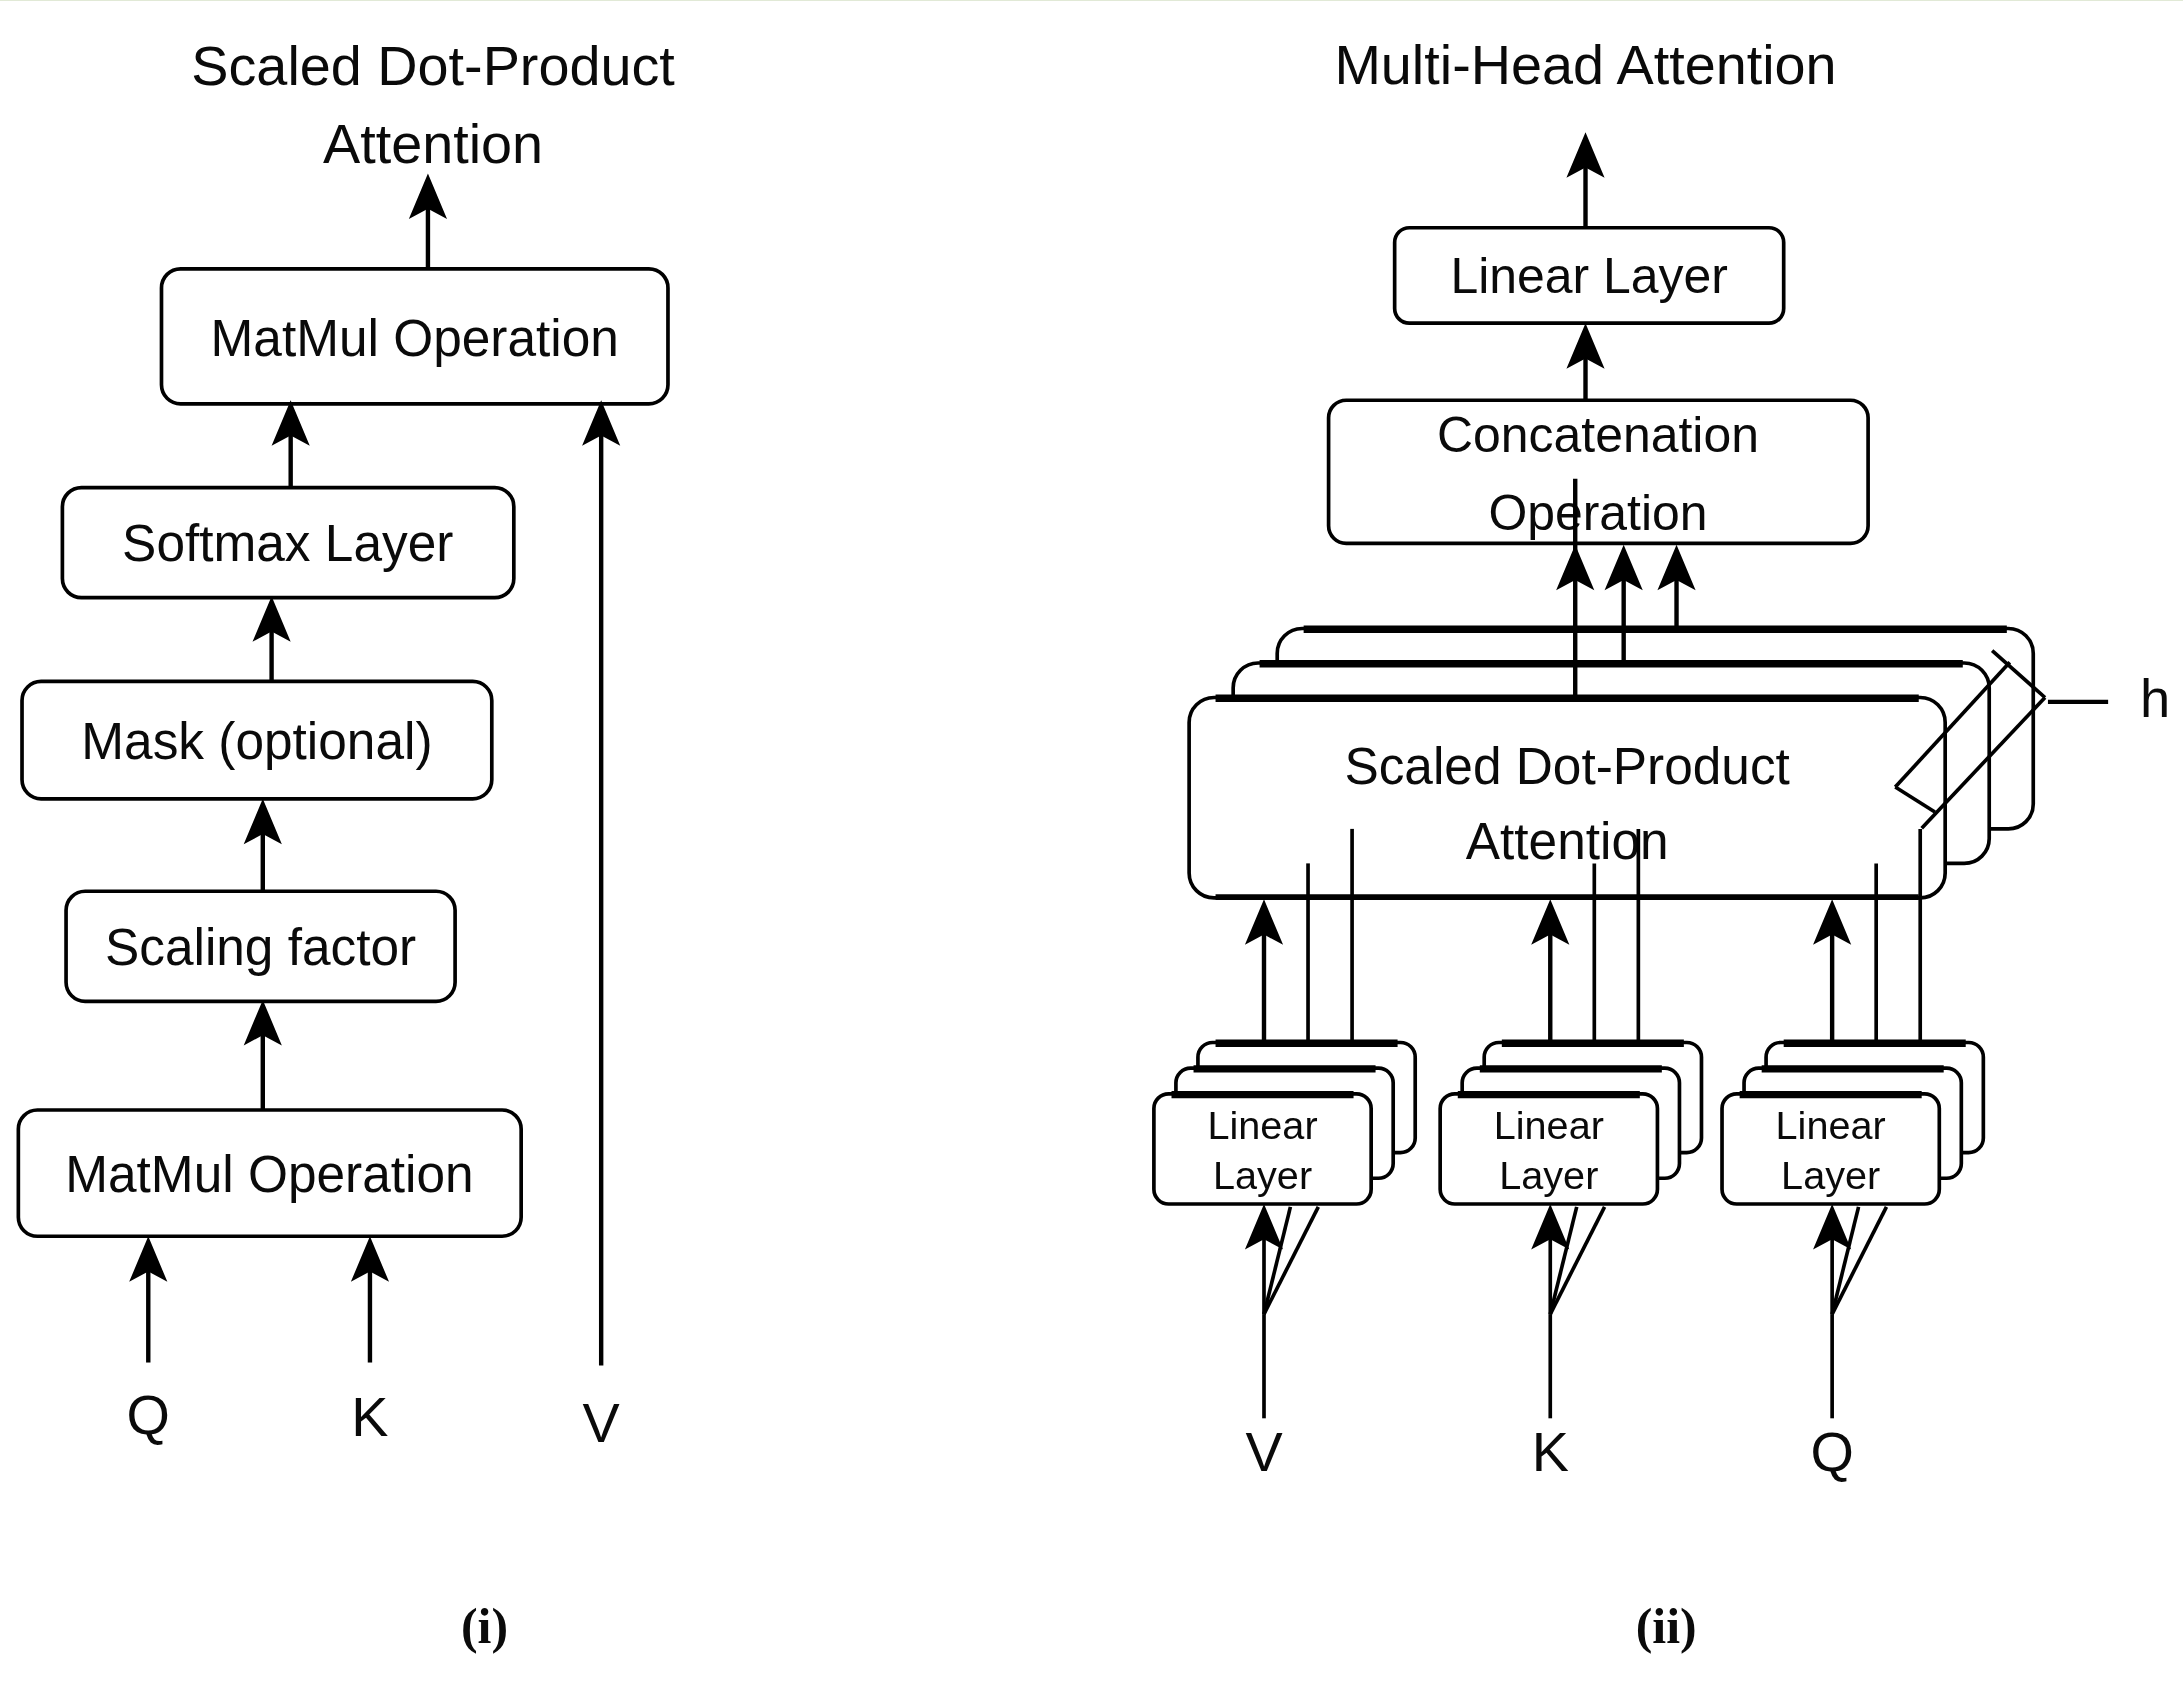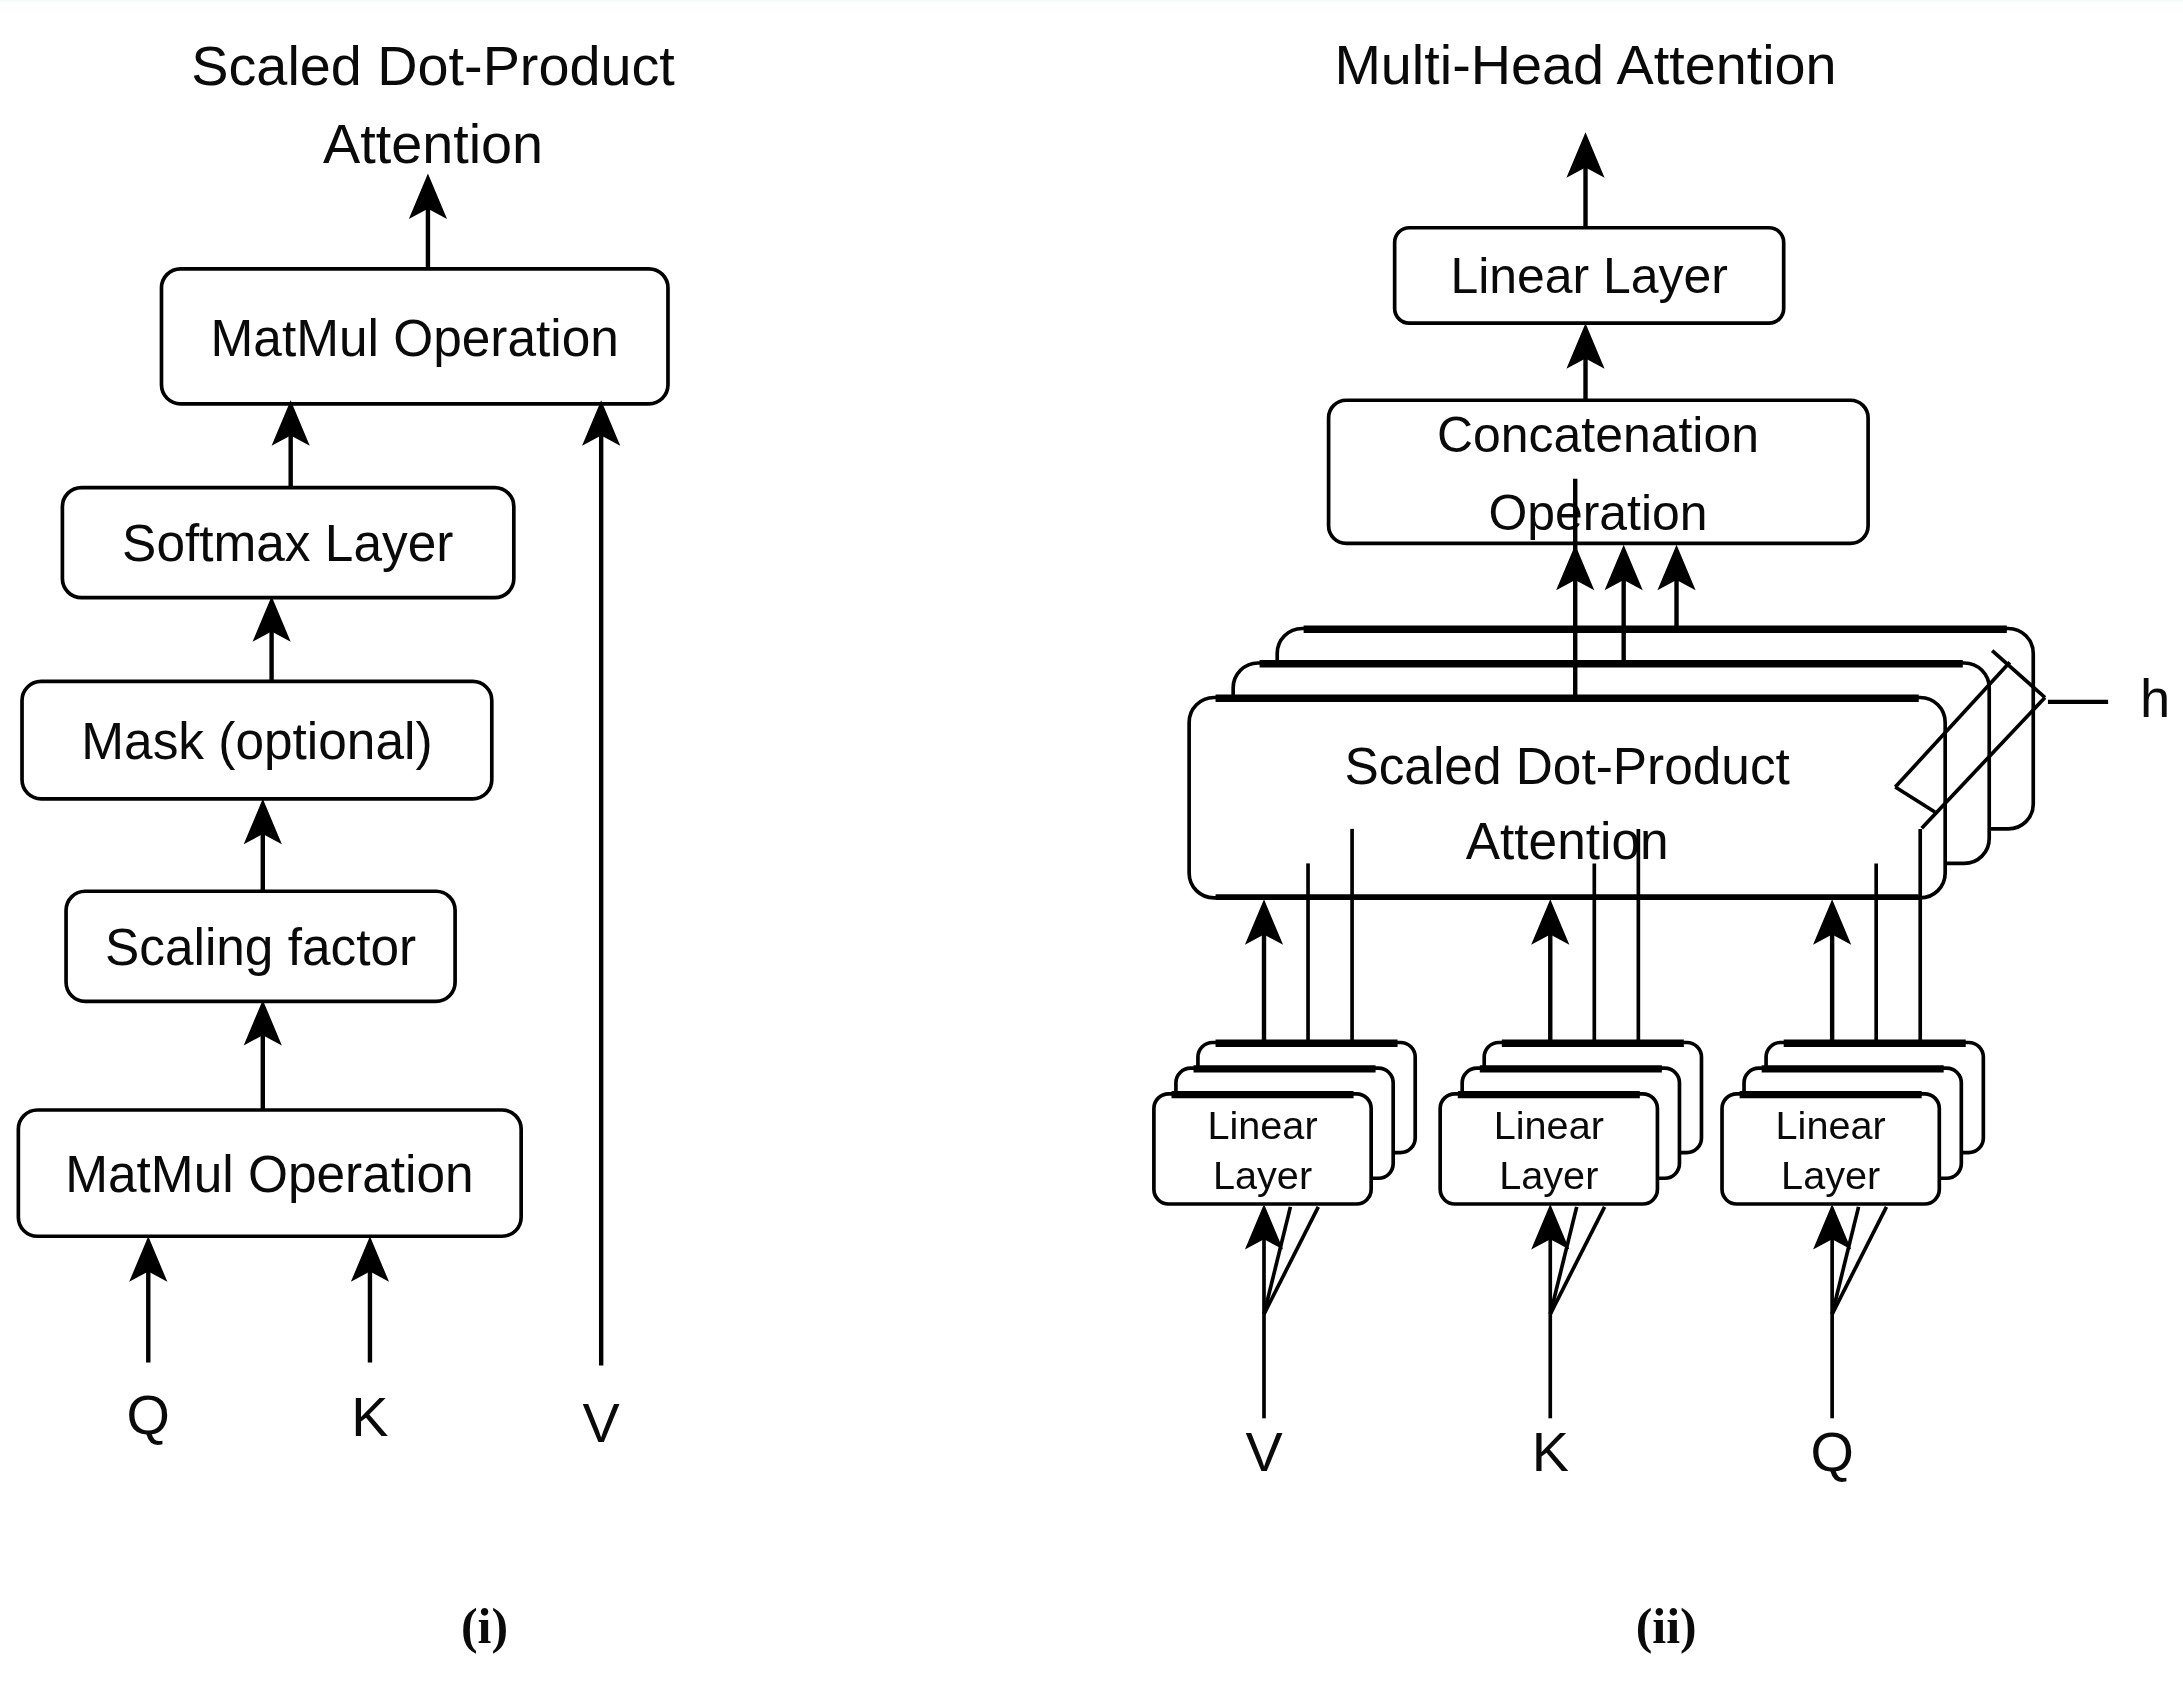--- a/index.html
+++ b/index.html
@@ -7,21 +7,21 @@
     padding: 0;
     background: #ffffff;
     width: 2183px;
     height: 1682px;
     overflow: hidden;
   }
   #figure-root {
     position: relative;
     width: 2183px;
     height: 1682px;
-    background: #86efac;
+    background: #4d7c0f;
   }
   svg { display: block; }
   .box {
     fill: #ffffff;
     stroke: #000000;
     stroke-width: 5;
   }
   .edge-thick {
     stroke: #000000;
     stroke-width: 10;

